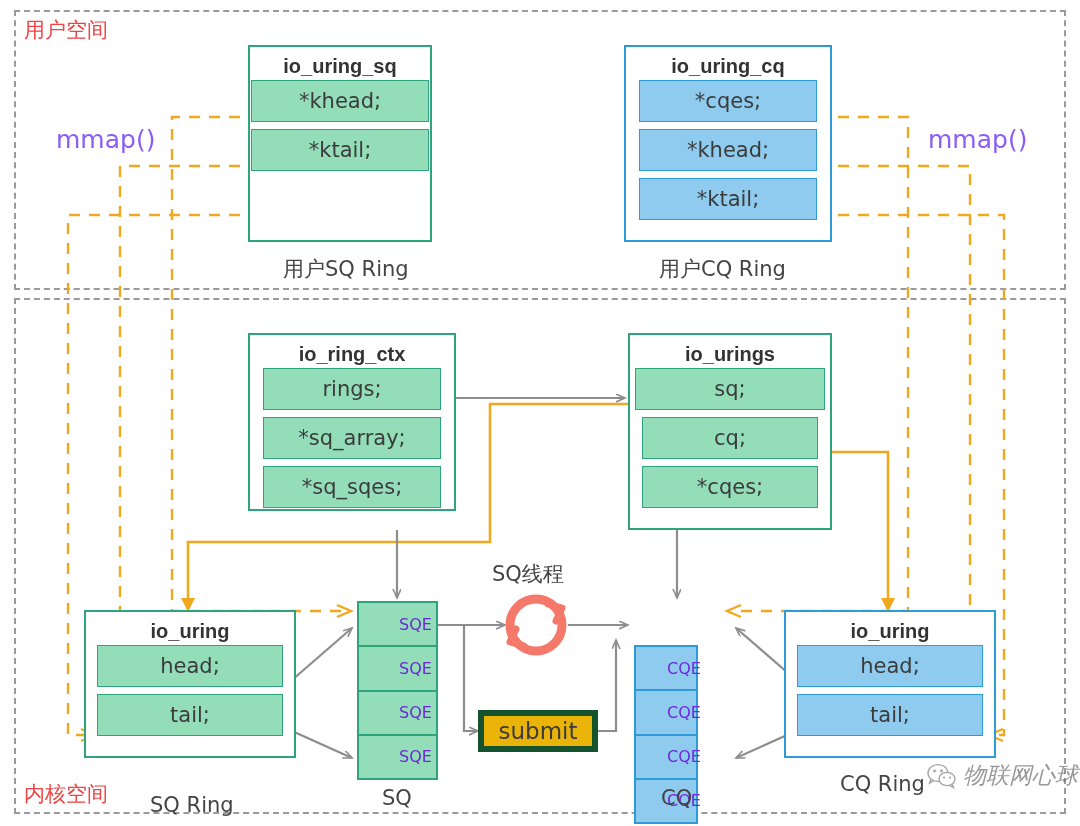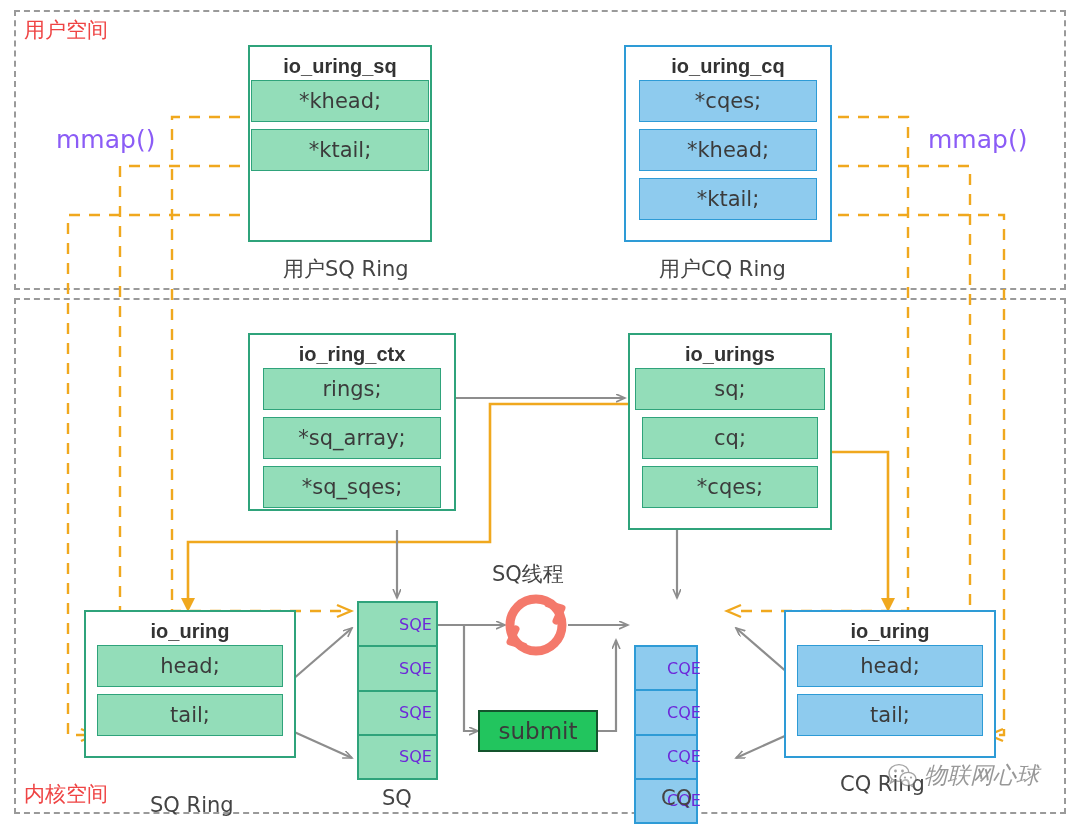--- a/index.html
+++ b/index.html
@@ -92,22 +92,22 @@
     font-family: "DejaVu Sans", sans-serif;
     border-bottom: 2px solid #2fa37b;
     padding-left: 36px;
   }
   .stack.blue .cell { border-bottom-color: #2e9bd6; }
   .cell:last-child { border-bottom: none; }
   
   .submit-box {
     position: absolute;
     box-sizing: border-box;
-    background: #22c55e;
-    border: 2px solid #14532d;
+    background: #eab308;
+    border: 6px solid #14532d;
     display: flex;
     align-items: center;
     justify-content: center;
     font-size: 23px;
     color: #3b3b3b;
     font-family: "DejaVu Sans", sans-serif;
   }
   
   .caption {
     position: absolute;
@@ -311,21 +311,21 @@
     <div class="cell">CQE</div>
     <div class="cell">CQE</div>
     <div class="cell">CQE</div>
   </div>
   <div class="caption" style="left:661px; top:786px;">CQ</div>
 
   <div class="submit-box" style="left:478px; top:710px; width:120px; height:42px;">submit</div>
 
   <div class="caption" style="left:492px; top:560px;">SQ线程</div>
 
-  <div class="watermark" style="left:888px; top:760px;">
+  <div class="watermark" style="left:927px; top:760px;">
     <svg width="30" height="26" viewBox="0 0 30 26">
       <ellipse cx="11" cy="10" rx="10" ry="8.4" fill="none" stroke="#6d6d6d" stroke-width="1.4"></ellipse>
       <path d="M4,16 L2.5,20 L6.5,17.6" fill="none" stroke="#6d6d6d" stroke-width="1.4"></path>
       <circle cx="7.5" cy="8" r="1.4" fill="#6d6d6d"></circle>
       <circle cx="14.5" cy="8" r="1.4" fill="#6d6d6d"></circle>
       <ellipse cx="20" cy="16" rx="8" ry="6.6" fill="#ffffff" stroke="#6d6d6d" stroke-width="1.4"></ellipse>
       <path d="M25,21 L26.5,24.5 L23,22.6" fill="none" stroke="#6d6d6d" stroke-width="1.4"></path>
       <circle cx="17" cy="14.6" r="1.1" fill="#6d6d6d"></circle>
       <circle cx="23" cy="14.6" r="1.1" fill="#6d6d6d"></circle>
     </svg>

